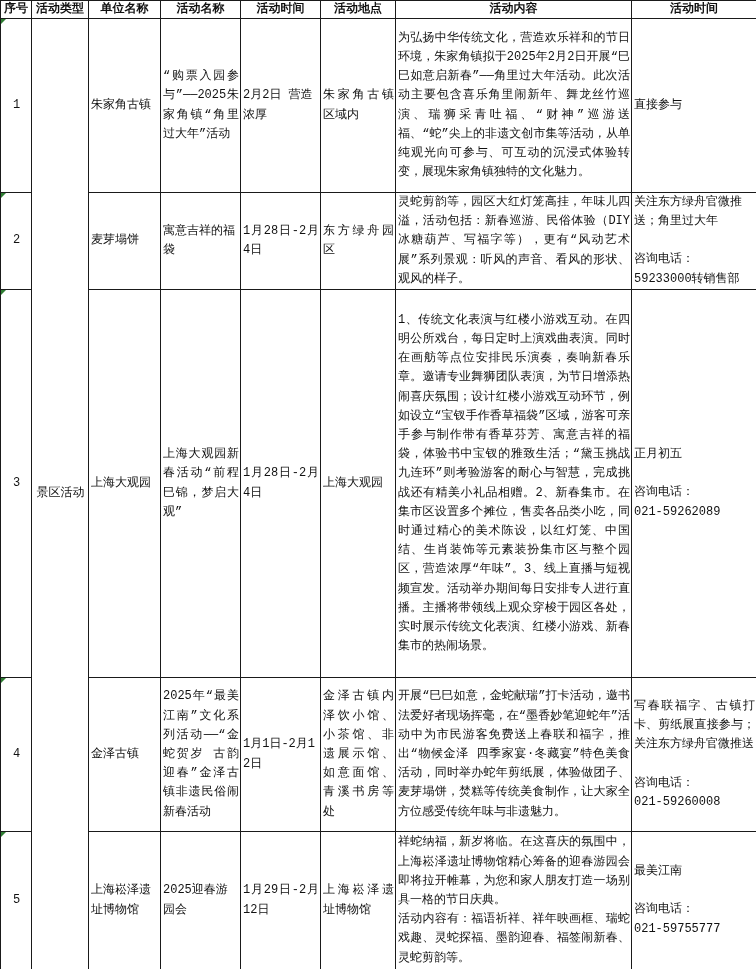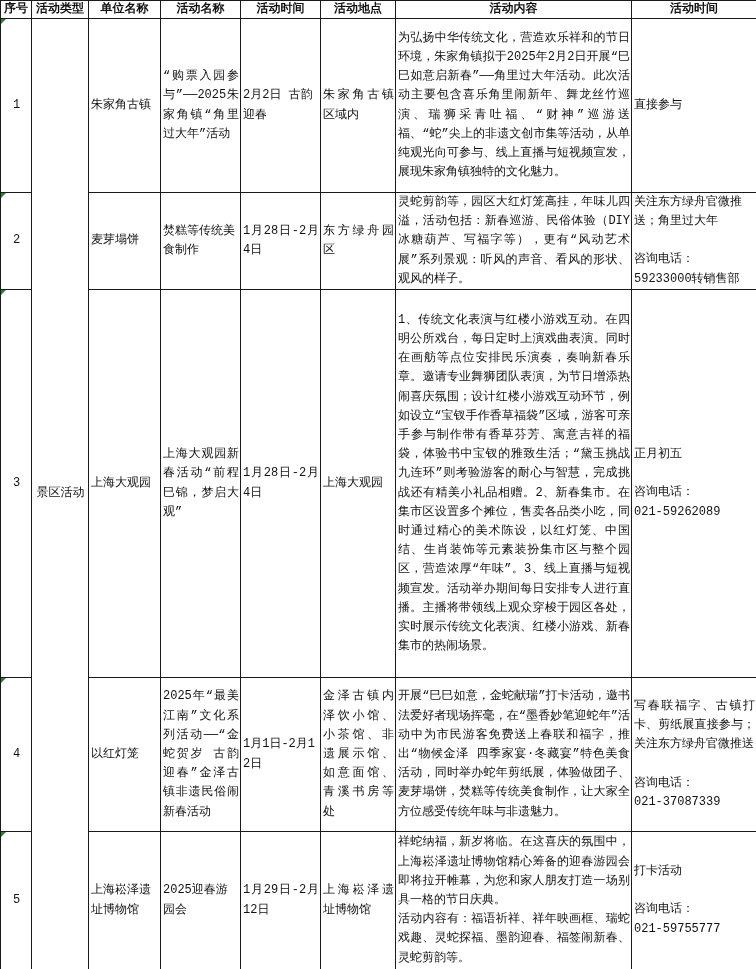--- a/index.html
+++ b/index.html
@@ -79,35 +79,35 @@
     <tr class="r1">
       <td class="center">
         <span class="corner-mark"></span>
         <span>1</span>
       </td>
       <td class="center" rowspan="5">
         <span>景区活动</span>
       </td>
       <td class="left">朱家角古镇</td>
       <td class="justify">“购票入园参与”——2025朱家角镇“角里过大年”活动</td>
-      <td class="left">2月2日 古韵迎春</td>
+      <td class="left">2月2日 营造浓厚</td>
       <td class="justify">朱家角古镇区域内</td>
-      <td class="justify">为弘扬中华传统文化，营造欢乐祥和的节日环境，朱家角镇拟于2025年2月2日开展“巳巳如意启新春”——角里过大年活动。此次活动主要包含喜乐角里闹新年、舞龙丝竹巡演、瑞狮采青吐福、“财神”巡游送福、“蛇”尖上的非遗文创市集等活动，从单纯观光向可参与、线上直播与短视频宣发，展现朱家角镇独特的文化魅力。</td>
+      <td class="justify">为弘扬中华传统文化，营造欢乐祥和的节日环境，朱家角镇拟于2025年2月2日开展“巳巳如意启新春”——角里过大年活动。此次活动主要包含喜乐角里闹新年、舞龙丝竹巡演、瑞狮采青吐福、“财神”巡游送福、“蛇”尖上的非遗文创市集等活动，从单纯观光向可参与、可互动的沉浸式体验转变，展现朱家角镇独特的文化魅力。</td>
       <td class="left">
         <span class="line">直接参与</span>
       </td>
     </tr>
 
     <tr class="r2">
       <td class="center">
         <span class="corner-mark"></span>
         <span>2</span>
       </td>
       <td class="left">麦芽塌饼</td>
-      <td class="left">焚糕等传统美食制作</td>
+      <td class="left">寓意吉祥的福袋</td>
       <td class="justify">1月28日-2月4日</td>
       <td class="justify">东方绿舟园区</td>
       <td class="justify">灵蛇剪韵等，园区大红灯笼高挂，年味儿四溢，活动包括：新春巡游、民俗体验（DIY冰糖葫芦、写福字等），更有“风动艺术展”系列景观：听风的声音、看风的形状、观风的样子。</td>
       <td class="left" style="vertical-align:top">
         <span class="line">关注东方绿舟官微推送；角里过大年</span>
         <span class="gap"></span>
         <span class="line">咨询电话：</span>
         <span class="line">59233000转销售部</span>
       </td>
     </tr>
@@ -128,47 +128,47 @@
         <span class="line">咨询电话：</span>
         <span class="line">021-59262089</span>
       </td>
     </tr>
 
     <tr class="r4">
       <td class="center">
         <span class="corner-mark"></span>
         <span>4</span>
       </td>
-      <td class="left">以红灯笼</td>
+      <td class="left">金泽古镇</td>
       <td class="justify">2025年“最美江南”文化系列活动——“金蛇贺岁 古韵迎春”金泽古镇非遗民俗闹新春活动</td>
       <td class="left">1月1日-2月12日</td>
       <td class="justify">金泽古镇内泽饮小馆、小茶馆、非遗展示馆、如意面馆、青溪书房等处</td>
       <td class="justify">开展“巳巳如意，金蛇献瑞”打卡活动，邀书法爱好者现场挥毫，在“墨香妙笔迎蛇年”活动中为市民游客免费送上春联和福字，推出“物候金泽 四季家宴·冬藏宴”特色美食活动，同时举办蛇年剪纸展，体验做团子、麦芽塌饼，焚糕等传统美食制作，让大家全方位感受传统年味与非遗魅力。</td>
       <td class="justify">
         <span class="line">写春联福字、古镇打卡、剪纸展直接参与；关注东方绿舟官微推送</span>
         <span class="gap"></span>
         <span class="line">咨询电话：</span>
-        <span class="line">021-37087339</span>
+        <span class="line">021-59260008</span>
       </td>
     </tr>
 
     <tr class="r5">
       <td class="center">
         <span class="corner-mark"></span>
         <span>5</span>
       </td>
       <td class="left">上海崧泽遗址博物馆</td>
       <td class="left">2025迎春游园会</td>
       <td class="justify">1月29日-2月12日</td>
       <td class="justify">上海崧泽遗址博物馆</td>
       <td class="justify">
         <span class="line">祥蛇纳福，新岁将临。在这喜庆的氛围中，上海崧泽遗址博物馆精心筹备的迎春游园会即将拉开帷幕，为您和家人朋友打造一场别具一格的节日庆典。</span>
         <span class="line">活动内容有：福语祈祥、祥年映画框、瑞蛇戏趣、灵蛇探福、墨韵迎春、福签闹新春、灵蛇剪韵等。</span>
       </td>
       <td class="left">
-        <span class="line">打卡活动</span>
+        <span class="line">最美江南</span>
         <span class="gap"></span>
         <span class="line">咨询电话：</span>
         <span class="line">021-59755777</span>
       </td>
     </tr>
   </tbody>
 </table>
 
 </body></html>

